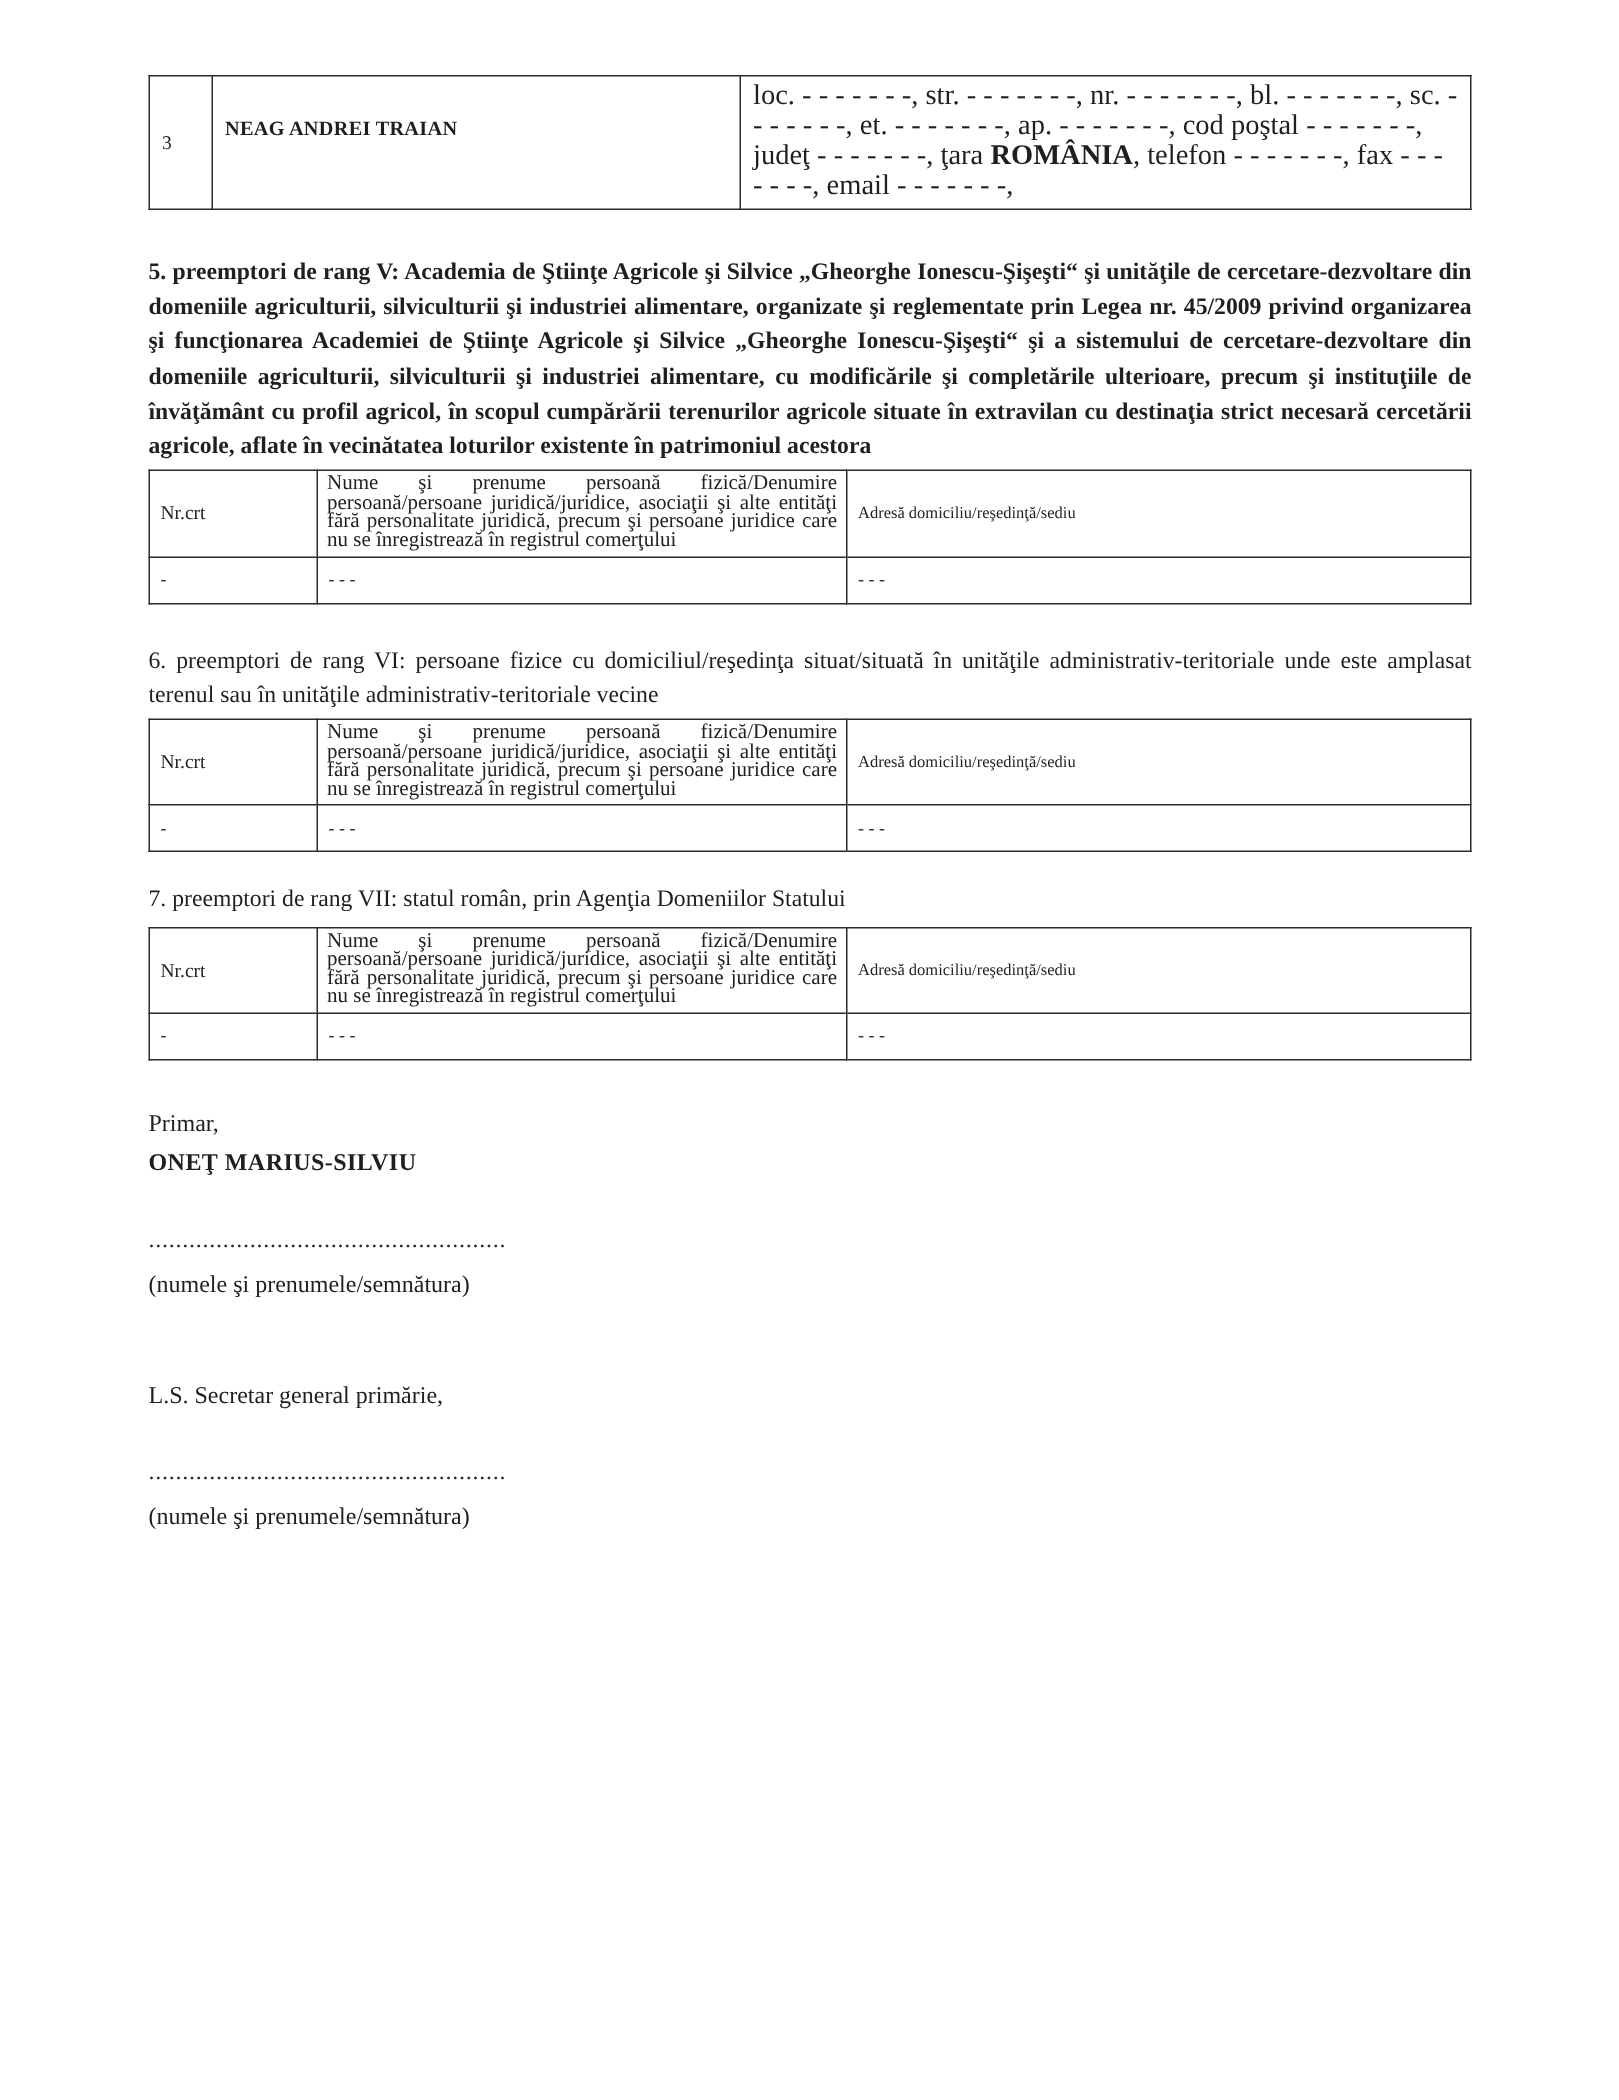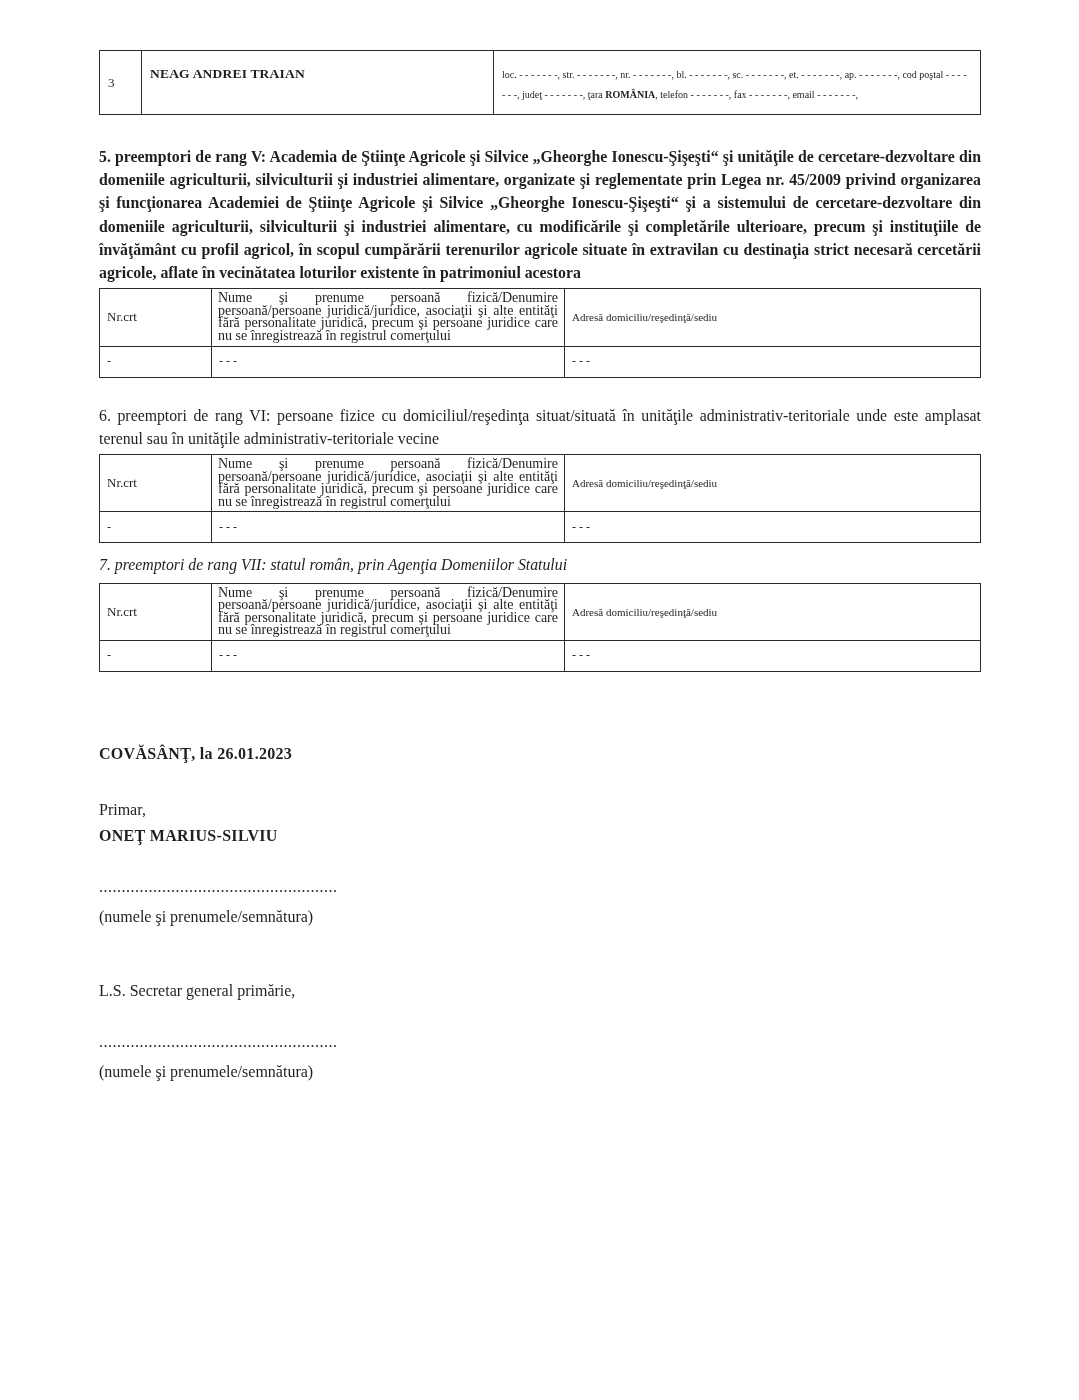--- a/index.html
+++ b/index.html
@@ -16,42 +16,42 @@
     padding: 50px 98px 0 99px;
   }
 
   
   table { border-collapse: collapse; width: 882px; table-layout: fixed; }
   td { border: 1.5px solid #2b2b2b; vertical-align: middle; }
 
   
   .top-table .c-nr   { width: 42px;  font-size: 13px; padding: 2px 2px 2px 8px; }
   .top-table .c-name { width: 352px; font-size: 13.5px; font-weight: bold; padding: 2px 2px 20px 8px; letter-spacing: .2px; }
-  .top-table .c-addr { font-size: 10px; line-height: 20px; padding: 14px 8px 5px 8px; vertical-align: top; }
+  .top-table .c-addr { font-size: 19px; line-height: 20px; padding: 3px 8px 5px 8px; vertical-align: top; }
   .top-table td { height: 64px; }
 
   
   .sec-table .h-nr   { width: 112px; font-size: 13px; padding: 2px 2px 2px 7px; }
   .sec-table .h-name { width: 353px; font-size: 14px; line-height: 12.6px; text-align: justify; padding: 3px 6px; vertical-align: top; }
   .sec-table .h-addr { font-size: 11px; padding: 2px 2px 2px 7px; }
   .sec-table .d-cell { font-size: 12px; height: 31px; padding: 2px 2px 2px 7px; vertical-align: middle; }
   .sec-table .hdr-row td { height: 44px; }
 
   
   .para {
     width: 882px;
     font-size: 15.8px;
     line-height: 23.2px;
     text-align: justify;
     margin: 0;
   }
   .mt-para5 { margin-top: 30px; font-weight: bold; }
   .mt-tbl   { margin-top: 4px; }
   .mt-para6 { margin-top: 26px; }
-  .mt-para7 { margin-top: 10px; font-style: italic; }
+  .mt-para7 { margin-top: 20px; }
   .mt-tbl7  { margin-top: 6px; }
 
   
   .closing p { margin: 0; font-size: 16px; line-height: 26px; }
   .place-date { font-weight: bold; font-size: 16.5px; margin-top: 69px !important; letter-spacing: .3px; }
   .role-line  { margin-top: 30px !important; }
   .name-line  { font-weight: bold; letter-spacing: .3px; }
   .dots-line  { margin-top: 25px !important; font-size: 15px; letter-spacing: .5px; color: #2b2b2b; }
   .sign-hint  { margin-top: 4px !important; font-size: 14.5px; }
   .role-line2 { margin-top: 48px !important; }
@@ -114,21 +114,20 @@
     </tr>
     <tr>
       <td class="d-cell">-</td>
       <td class="d-cell">- - -</td>
       <td class="d-cell">- - -</td>
     </tr>
   </tbody>
     </table>
 
   <div class="closing">
-    <p class="place-date">COVĂSÂNŢ, la 26.01.2023</p>
 
     <p class="role-line">Primar,</p>
     <p class="name-line">ONEŢ MARIUS-SILVIU</p>
     <p class="dots-line">.....................................................</p>
     <p class="sign-hint">(numele şi prenumele/semnătura)</p>
 
     <p class="role-line2">L.S. Secretar general primărie,</p>
     <p class="dots-line">.....................................................</p>
     <p class="sign-hint">(numele şi prenumele/semnătura)</p>
   </div>

